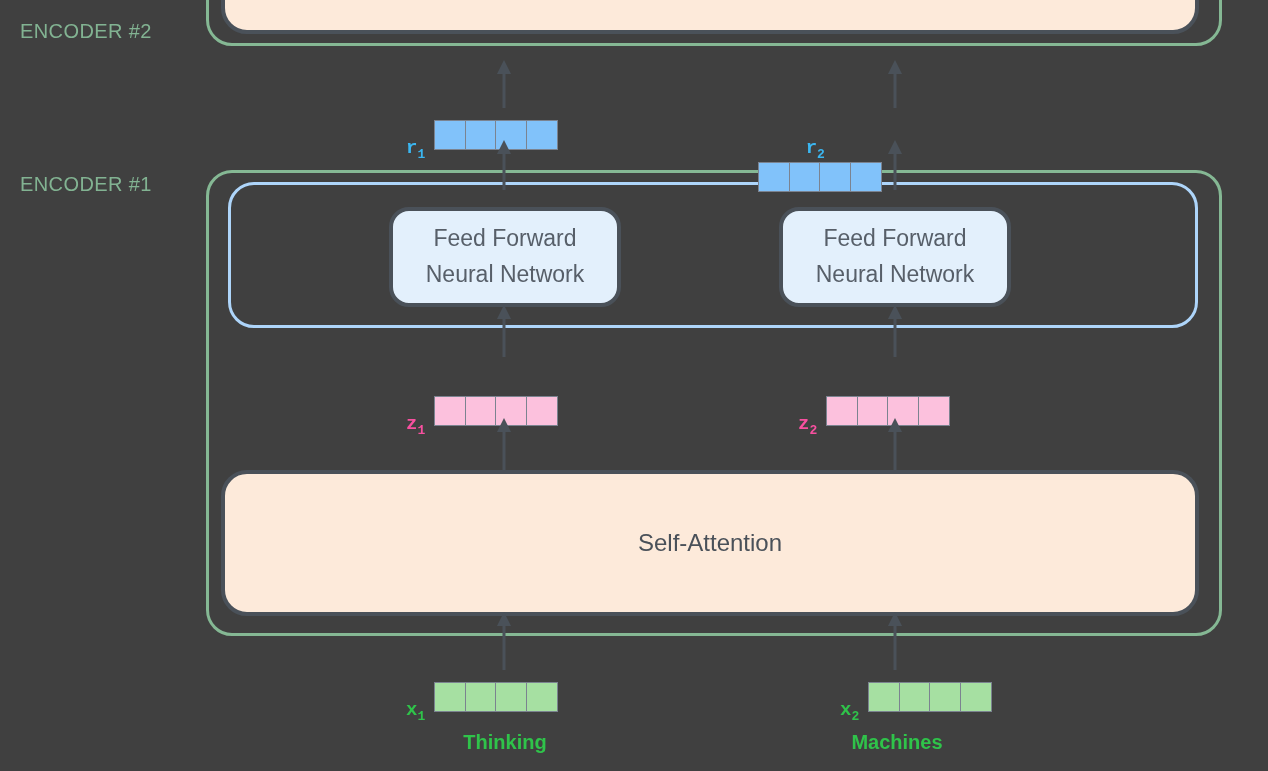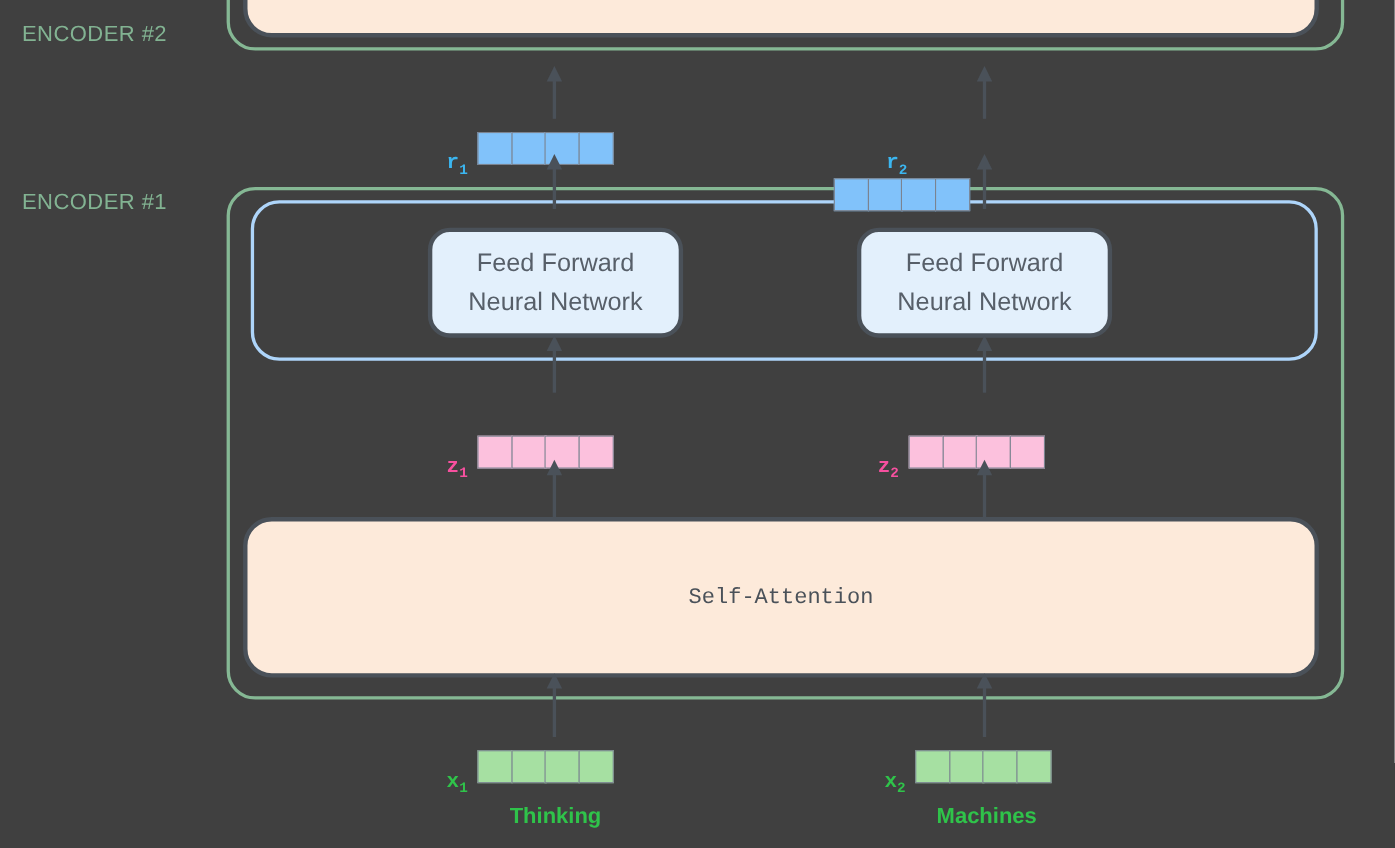--- a/index.html
+++ b/index.html
@@ -69,23 +69,23 @@
     width: 978px;
     height: 146px;
   }
   #selfattn1 {
     left: 221px;
     top: 470px;
     width: 978px;
     height: 146px;
   }
   .selfattn-label {
-    font-size: 20px;
+    font-size: 24px;
     color: #4a5159;
-    font-family: Liberation Mono, monospace;
+    font-family: Liberation Sans, sans-serif;
   }
 
   
   #ffn-container {
     position: absolute;
     left: 228px;
     top: 182px;
     width: 970px;
     height: 146px;
     border: 3px solid #aed5fa;
@@ -148,21 +148,21 @@
   .v-pink  .cell { background: #fcc1dd; }
   .v-pink  .vector-label { color: #f7509f; }
   .v-green .cell { background: #a6e0a2; }
   .v-green .vector-label { color: #2fc34a; }
 
   #vec-r1 { left: 406px; top: 109px; }
   #vec-r2 { left: 758px; top: 109px; flex-direction: column; }
   #vec-z1 { left: 406px; top: 385px; }
   #vec-z2 { left: 798px; top: 385px; }
   #vec-x1 { left: 406px; top: 671px; }
-  #vec-x2 { left: 804px; top: 671px; }
+  #vec-x2 { left: 840px; top: 671px; }
 
   
   .word-label {
     position: absolute;
     color: #2fc34a;
     font-size: 20px;
     font-weight: bold;
     white-space: nowrap;
     text-align: center;
     font-family: "Liberation Sans", sans-serif;

